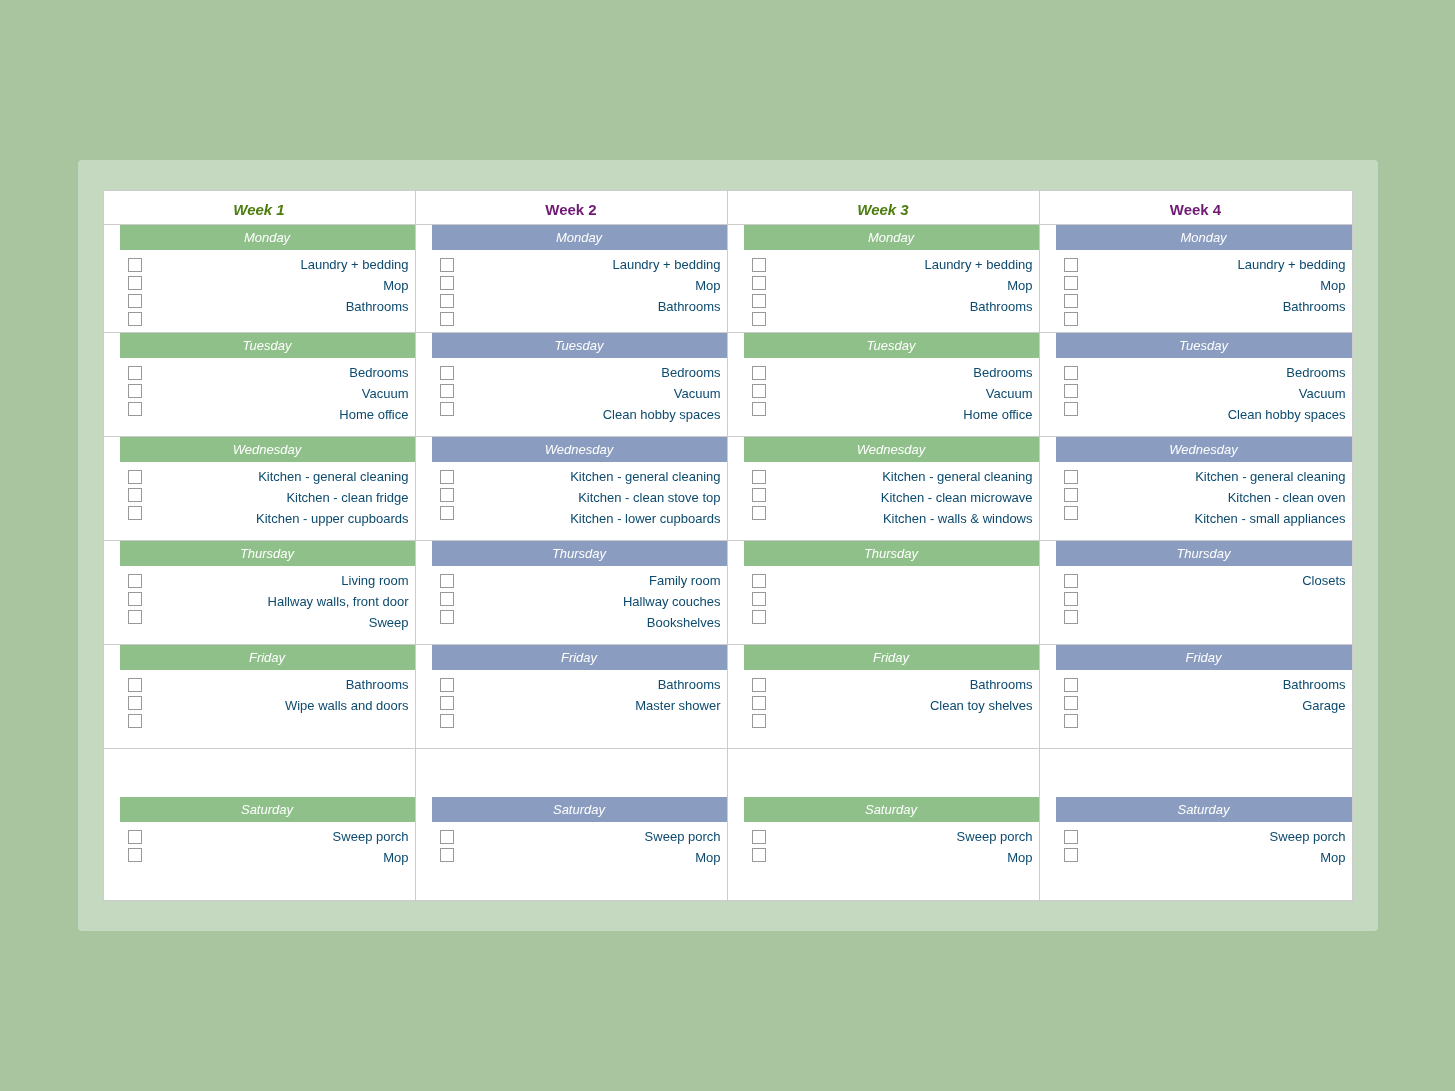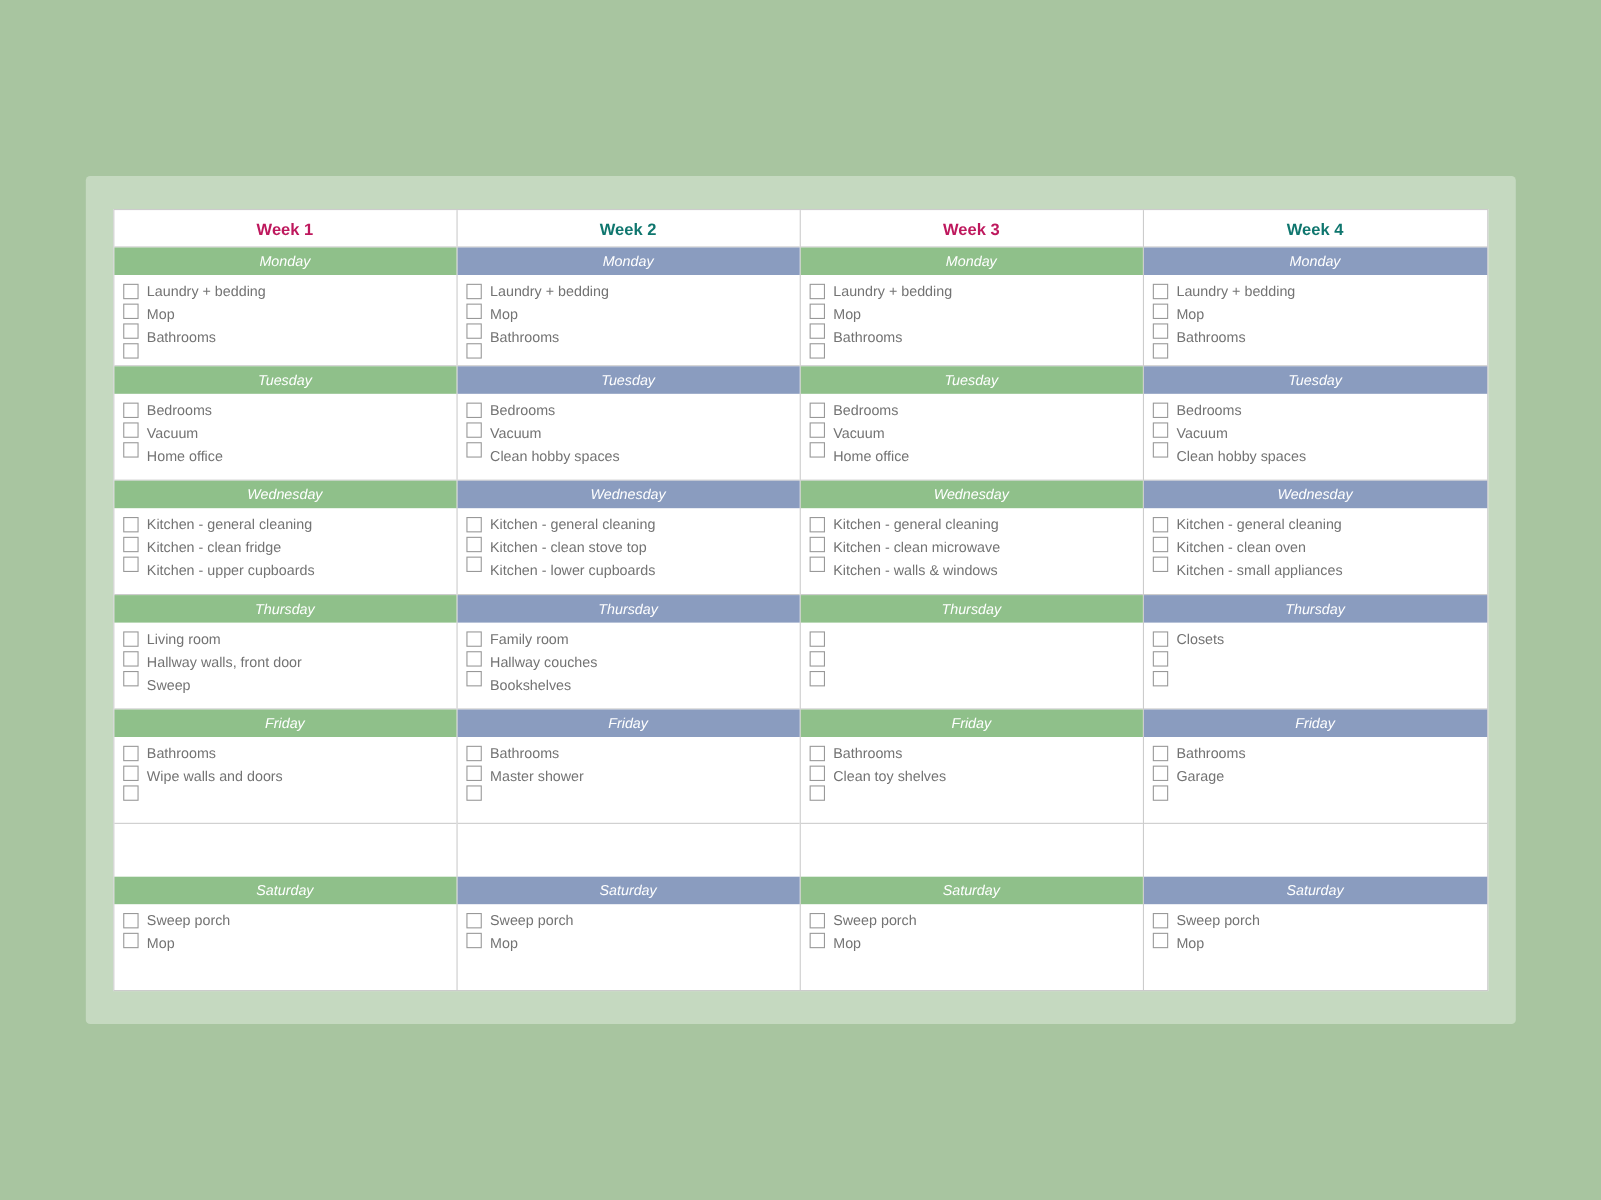--- a/index.html
+++ b/index.html
@@ -37,31 +37,33 @@
     }
 
     .week-header {
       text-align: center;
       padding: 10px 6px 6px;
       font-size: 15px;
       border-bottom: 1px solid #ccc;
     }
 
     .week-header .week-number {
-      color: #be185d;
+      color: #4d7c0f;
       font-weight: bold;
+      font-style: italic;
     }
 
     .week-header .week-label {
-      color: #0f766e;
+      color: #701a75;
       font-weight: bold;
     }
 
     .day-section {
       border-bottom: 1px solid #ccc;
+      padding-left: 16px;
     }
     .day-section:last-child {
       border-bottom: none;
       margin-top: 48px;
     }
 
     .day-header {
       padding: 5px 8px;
       text-align: center;
       font-style: italic;
@@ -101,23 +103,24 @@
     }
 
     .tasks-list {
       display: flex;
       flex-direction: column;
       gap: 3px;
       flex: 1;
     }
 
     .task-item {
-      color: #737373;
+      color: #0c4a6e;
       font-size: 13px;
       line-height: 1.4;
+      text-align: right;
     }
   </style>
 </head>
 <body>
 
 <div class="outer-container">
   <div class="schedule-table" id="schedule-table">
   <div class="week-column">
         <div class="week-header"><span class="week-number">Week 1</span></div>
         <div class="day-section">

